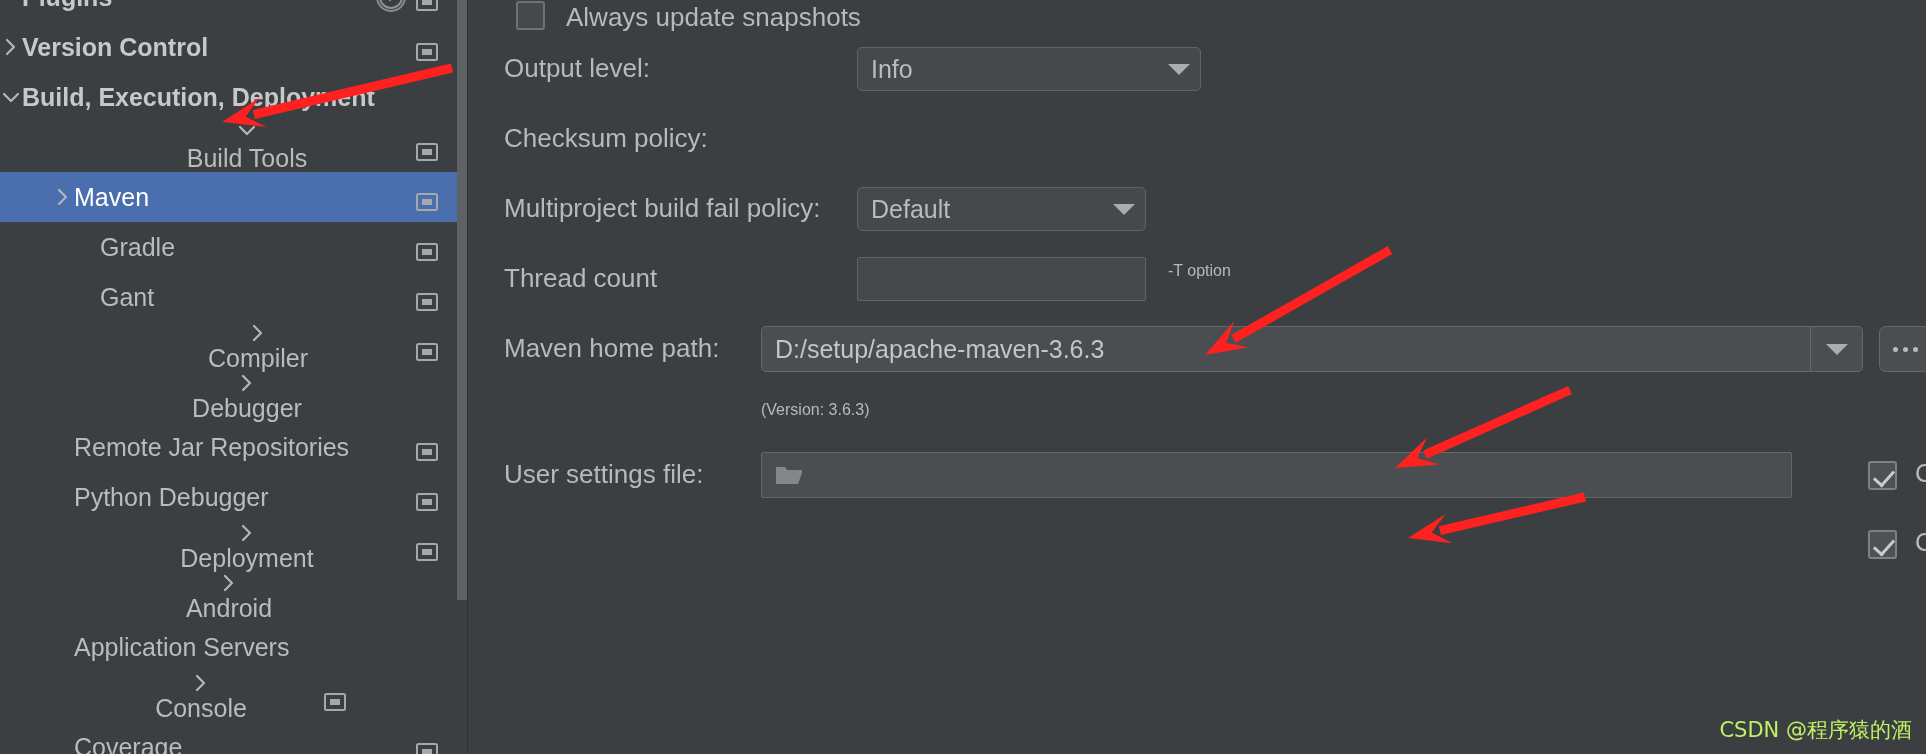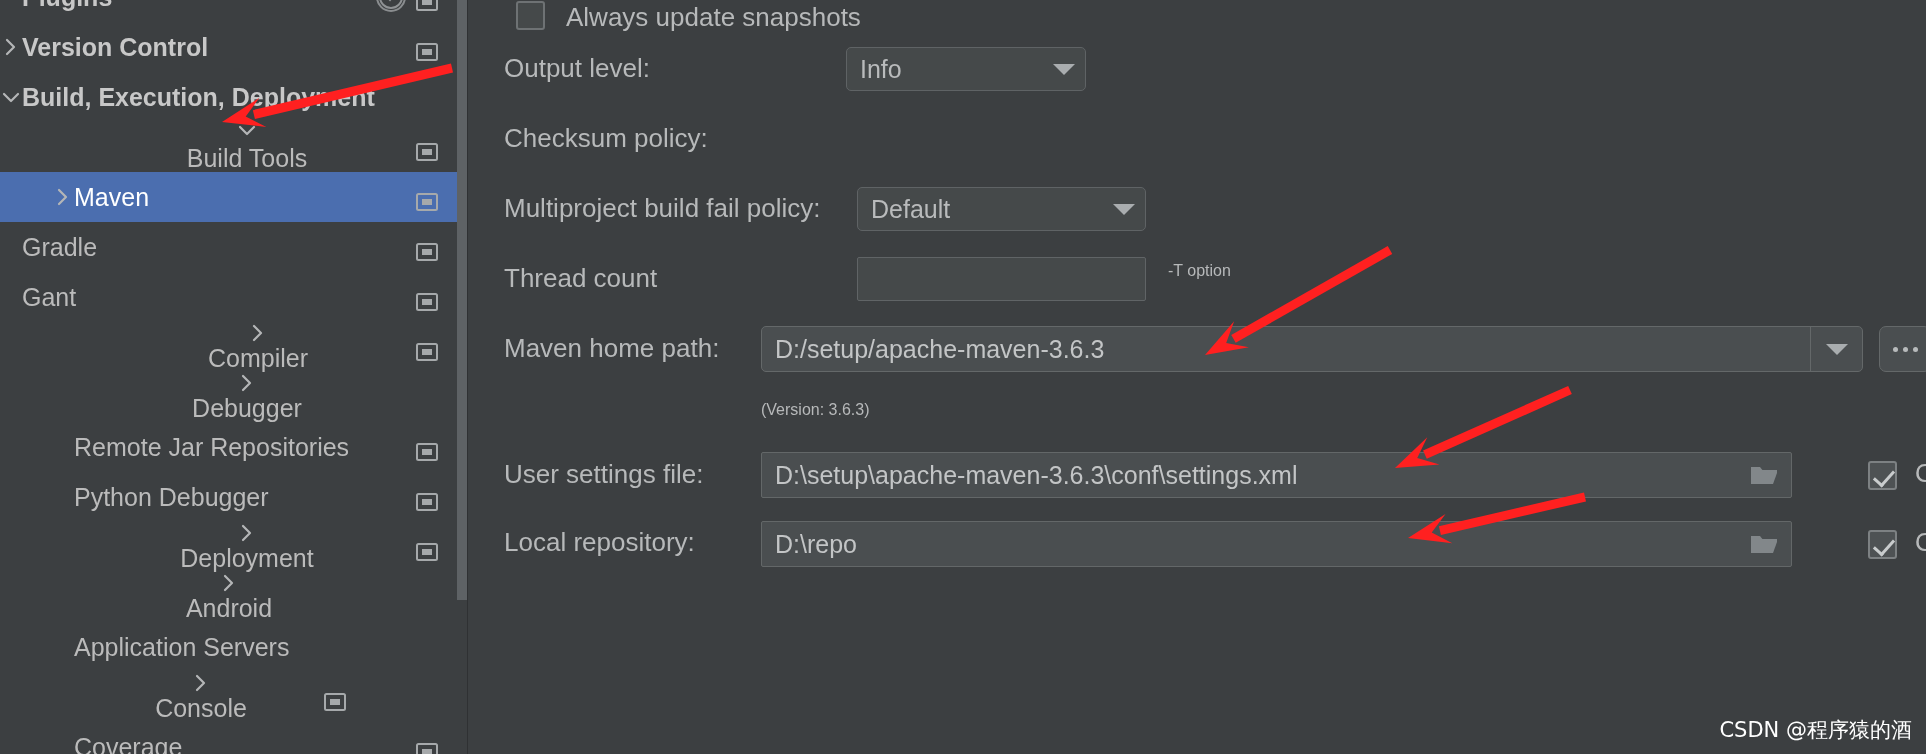--- a/index.html
+++ b/index.html
@@ -66,21 +66,21 @@
     border: 2px solid #8a8d8f;
     color: #9fa2a4;
     font-size: 17px;
     line-height: 26px;
     text-align: center;
   }
   
   .ind0 { padding-left: 0px; }
   .ind1 { padding-left: 26px; flex-direction: column; }
   .ind2 { padding-left: 52px; }
-  .ind3 { }
+  .ind3 { padding-left: 78px; }
 
   #sidebar-scrollbar {
     position: absolute;
     left: 457px; top: 0;
     width: 11px; height: 600px;
     background: #5e6265;
     border-radius: 0px;
   }
   #sidebar-divider {
     position: absolute;
@@ -263,21 +263,21 @@
     left: 0; top: 0;
     width: 1926px; height: 754px;
     pointer-events: none;
   }
 
   
   #watermark {
     position: absolute;
     right: 14px;
     bottom: 10px;
-    color: #ffffff;
+    color: #bef264;
     font-size: 21px;
     font-family: "DejaVu Sans", sans-serif;
     white-space: nowrap;
   }
 </style>
 </head>
 <body>
 
 <div id="root">
 
@@ -439,21 +439,21 @@
     <div id="sidebar-scrollbar"></div>
   </div>
   <div id="sidebar-divider"></div>
 
   <div id="main">
 
     <div class="cbox" style="left:48px; top:1px;"></div>
     <div class="field-label" style="left:98px; top:2px;">Always update snapshots</div>
 
     <div class="field-label" style="left:36px; top:53px;">Output level:</div>
-    <div class="combo" style="left:378px; top:47px; width:240px;">
+    <div class="combo" style="left:389px; top:47px; width:344px;">
       <span class="combo-text">Info</span>
       <span class="caret">
           <i class="caret-tri"></i>
         </span>
     </div>
 
     <div class="field-label" style="left:36px; top:123px;">Checksum policy:</div>
 
     <div class="field-label" style="left:36px; top:193px;">Multiproject build fail policy:</div>
     <div class="combo" style="left:389px; top:187px; width:289px;">
@@ -481,41 +481,30 @@
           <i></i>
           <i></i>
           <i></i>
         </span>
     </div>
 
     <div class="small-note" style="left:293px; top:401px;">(Version: 3.6.3)</div>
 
     <div class="field-label" style="left:36px; top:459px;">User settings file:</div>
     <div class="filefield" style="left:293px; top:452px; width:1031px;">
-      <span class="ff-text">D:\setup\apache-maven-3.6.3\conf\settings.xml</span>
       <span class="ff-folder">
         <svg width="30" height="24" viewBox="0 0 30 24" aria-hidden="true">
           <path d="M2 4 h9 l2.4 3 H28 v3 H2 Z" fill="#82878a"></path>
           <path d="M2 10 h26 l-4 11 H2 Z" fill="#82878a"></path>
         </svg>
       </span>
     </div>
     <div class="cbox checked" style="left:1400px; top:461px;"></div>
     <div class="override-label" style="left:1447px; top:458px;">Override</div>
 
-    <div class="field-label" style="left:36px; top:527px;">Local repository:</div>
-    <div class="filefield" style="left:293px; top:521px; width:1031px;">
-      <span class="ff-text">D:\repo</span>
-      <span class="ff-folder">
-        <svg width="30" height="24" viewBox="0 0 30 24" aria-hidden="true">
-          <path d="M2 4 h9 l2.4 3 H28 v3 H2 Z" fill="#82878a"></path>
-          <path d="M2 10 h26 l-4 11 H2 Z" fill="#82878a"></path>
-        </svg>
-      </span>
-    </div>
     <div class="cbox checked" style="left:1400px; top:530px;"></div>
     <div class="override-label" style="left:1447px; top:527px;">Override</div>
 
   </div>
 
   <svg id="arrows" viewBox="0 0 1926 754" preserveAspectRatio="none">
       <g>
         <line x1="452" y1="68" x2="253.8927797835484" y2="114.51212996386255" stroke="#ff2020" stroke-width="9" stroke-linecap="butt"></line>
         <line x1="452" y1="68" x2="383" y2="84.2" stroke="#3c3f41" stroke-width="0"></line>
         <polygon points="222,122 259.4596672883691,97.79724547402321 245.71514394161292,116.43209663979522 266.3166911309858,127.00308776664997" fill="#ff2020"></polygon>

